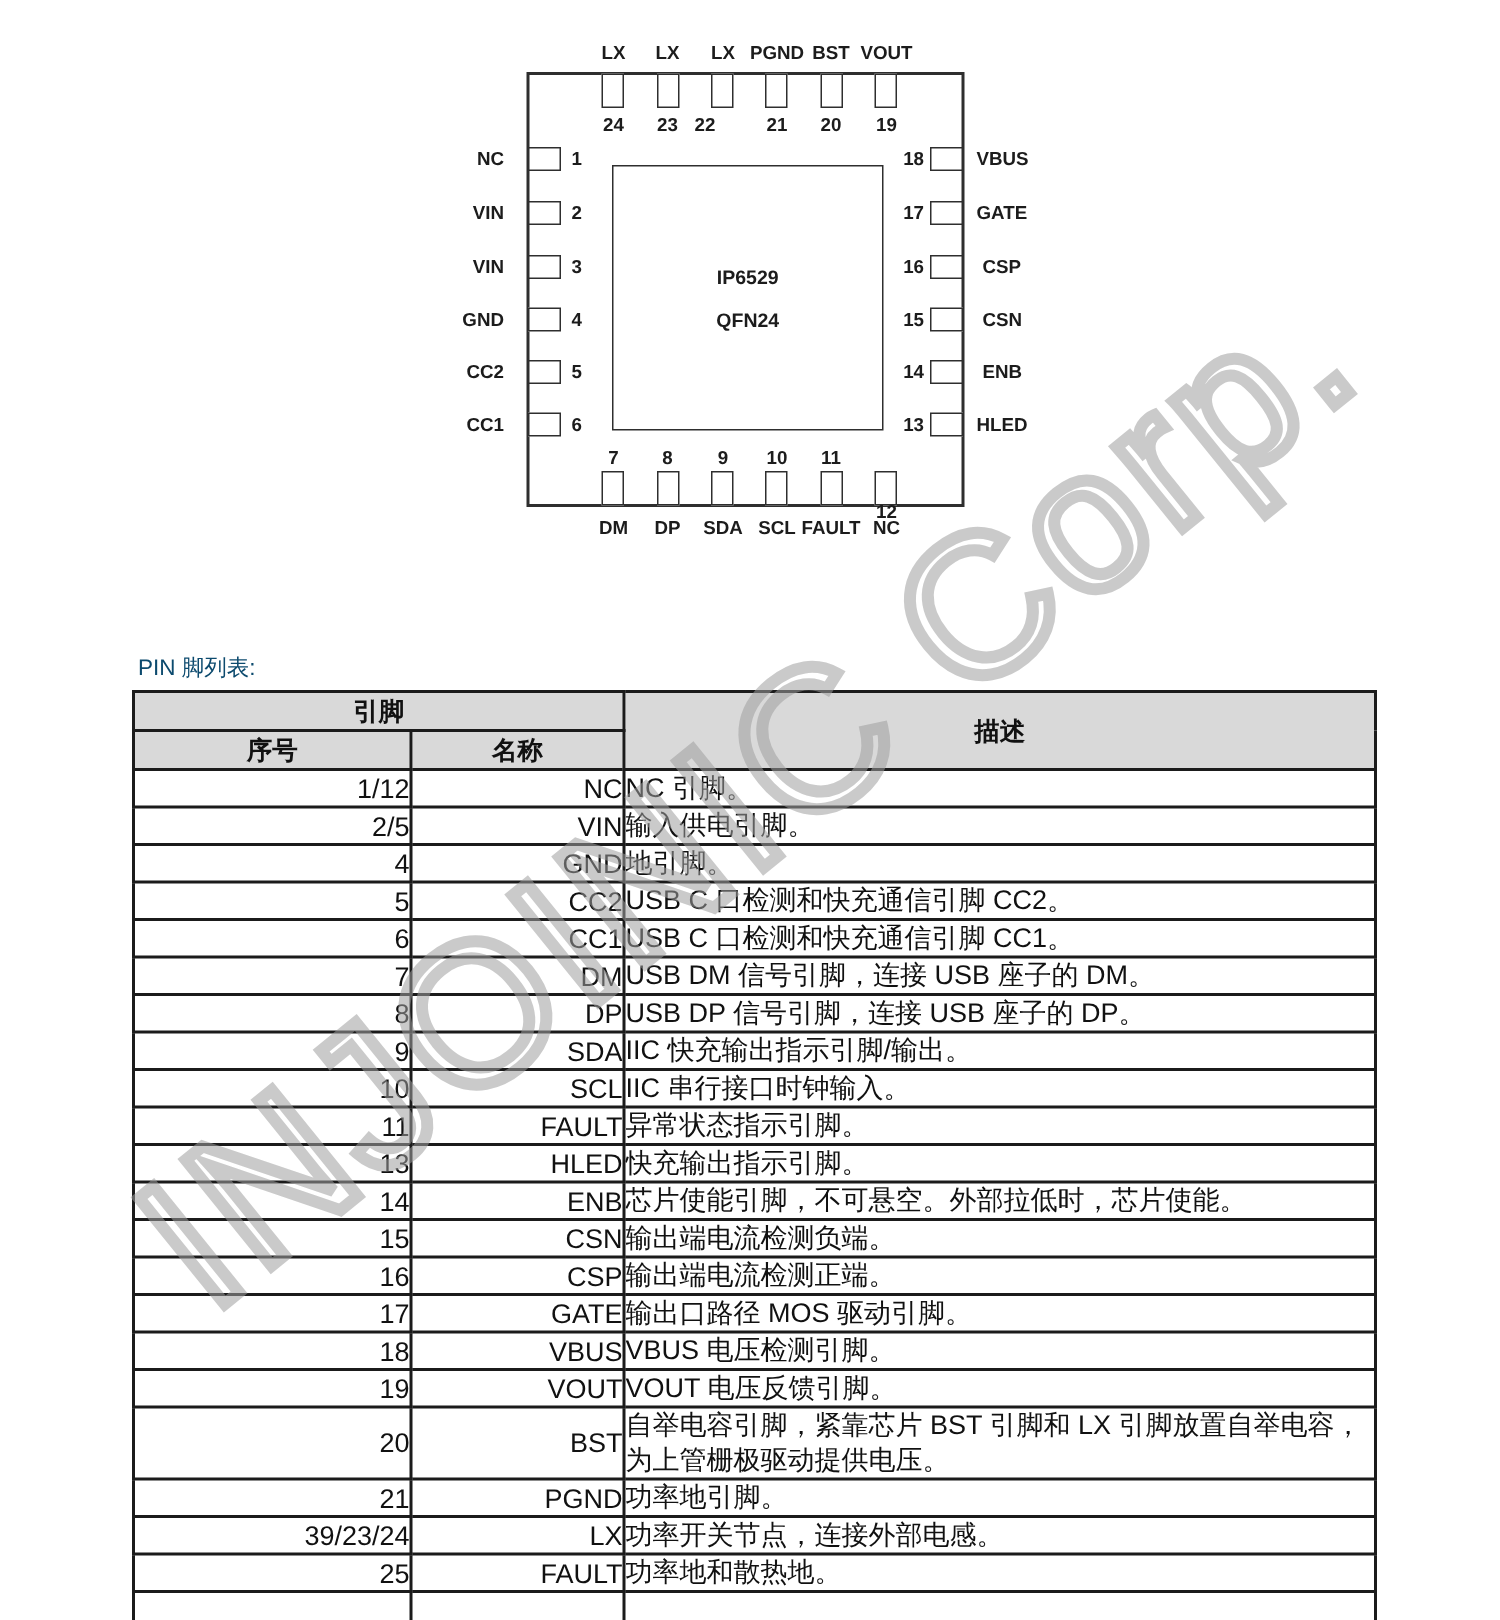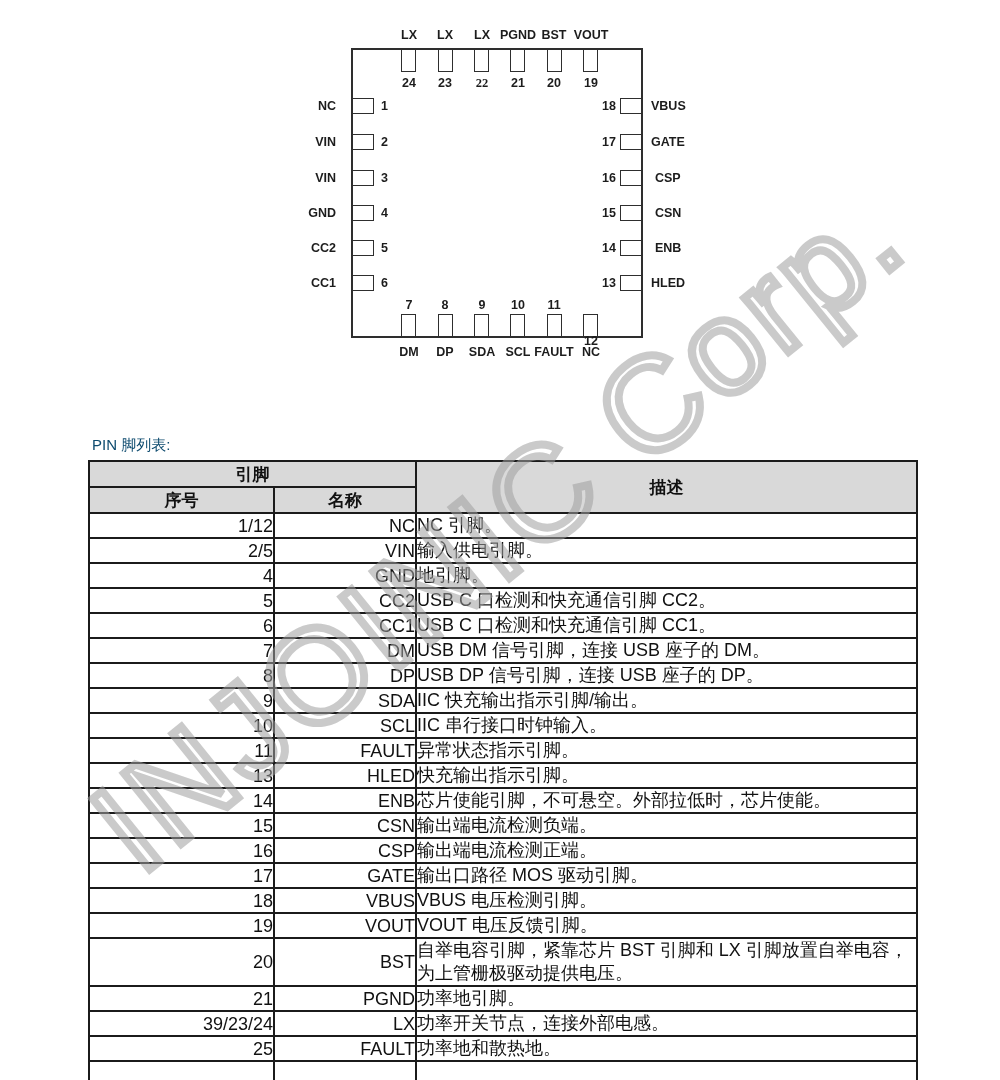--- a/index.html
+++ b/index.html
@@ -36,36 +36,40 @@
   td.c-desc{text-align:left;font-size:17px;line-height:23px;padding:0 6px 0 8px;}
 </style>
 </head>
 <body>
 
 <div id="page">
 
   <div id="watermark">INJOINIC Corp.</div>
 
   <div class="abs" id="pkg"></div>
+  <div class="abs" id="die">
+    <div class="die-txt">IP6529</div>
+    <div class="die-txt">QFN24</div>
+  </div>
 
   <div class="pbox v" style="left:401px;top:49px;"></div>
   <div class="pbox v" style="left:438px;top:49px;"></div>
   <div class="pbox v" style="left:474px;top:49px;"></div>
   <div class="pbox v" style="left:510px;top:49px;"></div>
   <div class="pbox v" style="left:547px;top:49px;"></div>
   <div class="pbox v" style="left:583px;top:49px;"></div>
   <div class="plab ctr" style="left:379px;top:27px;">LX</div>
   <div class="plab ctr" style="left:415px;top:27px;">LX</div>
   <div class="plab ctr" style="left:452px;top:27px;">LX</div>
   <div class="plab ctr" style="left:488px;top:27px;">PGND</div>
   <div class="plab ctr" style="left:524px;top:27px;">BST</div>
   <div class="plab ctr" style="left:561px;top:27px;">VOUT</div>
   <div class="pnum ctr" style="left:379px;top:75px;">24</div>
   <div class="pnum ctr" style="left:415px;top:75px;">23</div>
-  <div class="pnum ctr" style="left:452px;top:75px;font-family:Liberation Serif, serif;">22</div>
+  <div class="pnum ctr" style="left:440px;top:75px;">22</div>
   <div class="pnum ctr" style="left:488px;top:75px;">21</div>
   <div class="pnum ctr" style="left:524px;top:75px;">20</div>
   <div class="pnum ctr" style="left:561px;top:75px;">19</div>
 
   <div class="pbox h" style="left:352px;top:98px;"></div>
   <div class="pbox h" style="left:352px;top:134px;"></div>
   <div class="pbox h" style="left:352px;top:170px;"></div>
   <div class="pbox h" style="left:352px;top:205px;"></div>
   <div class="pbox h" style="left:352px;top:240px;"></div>
   <div class="pbox h" style="left:352px;top:275px;"></div>

